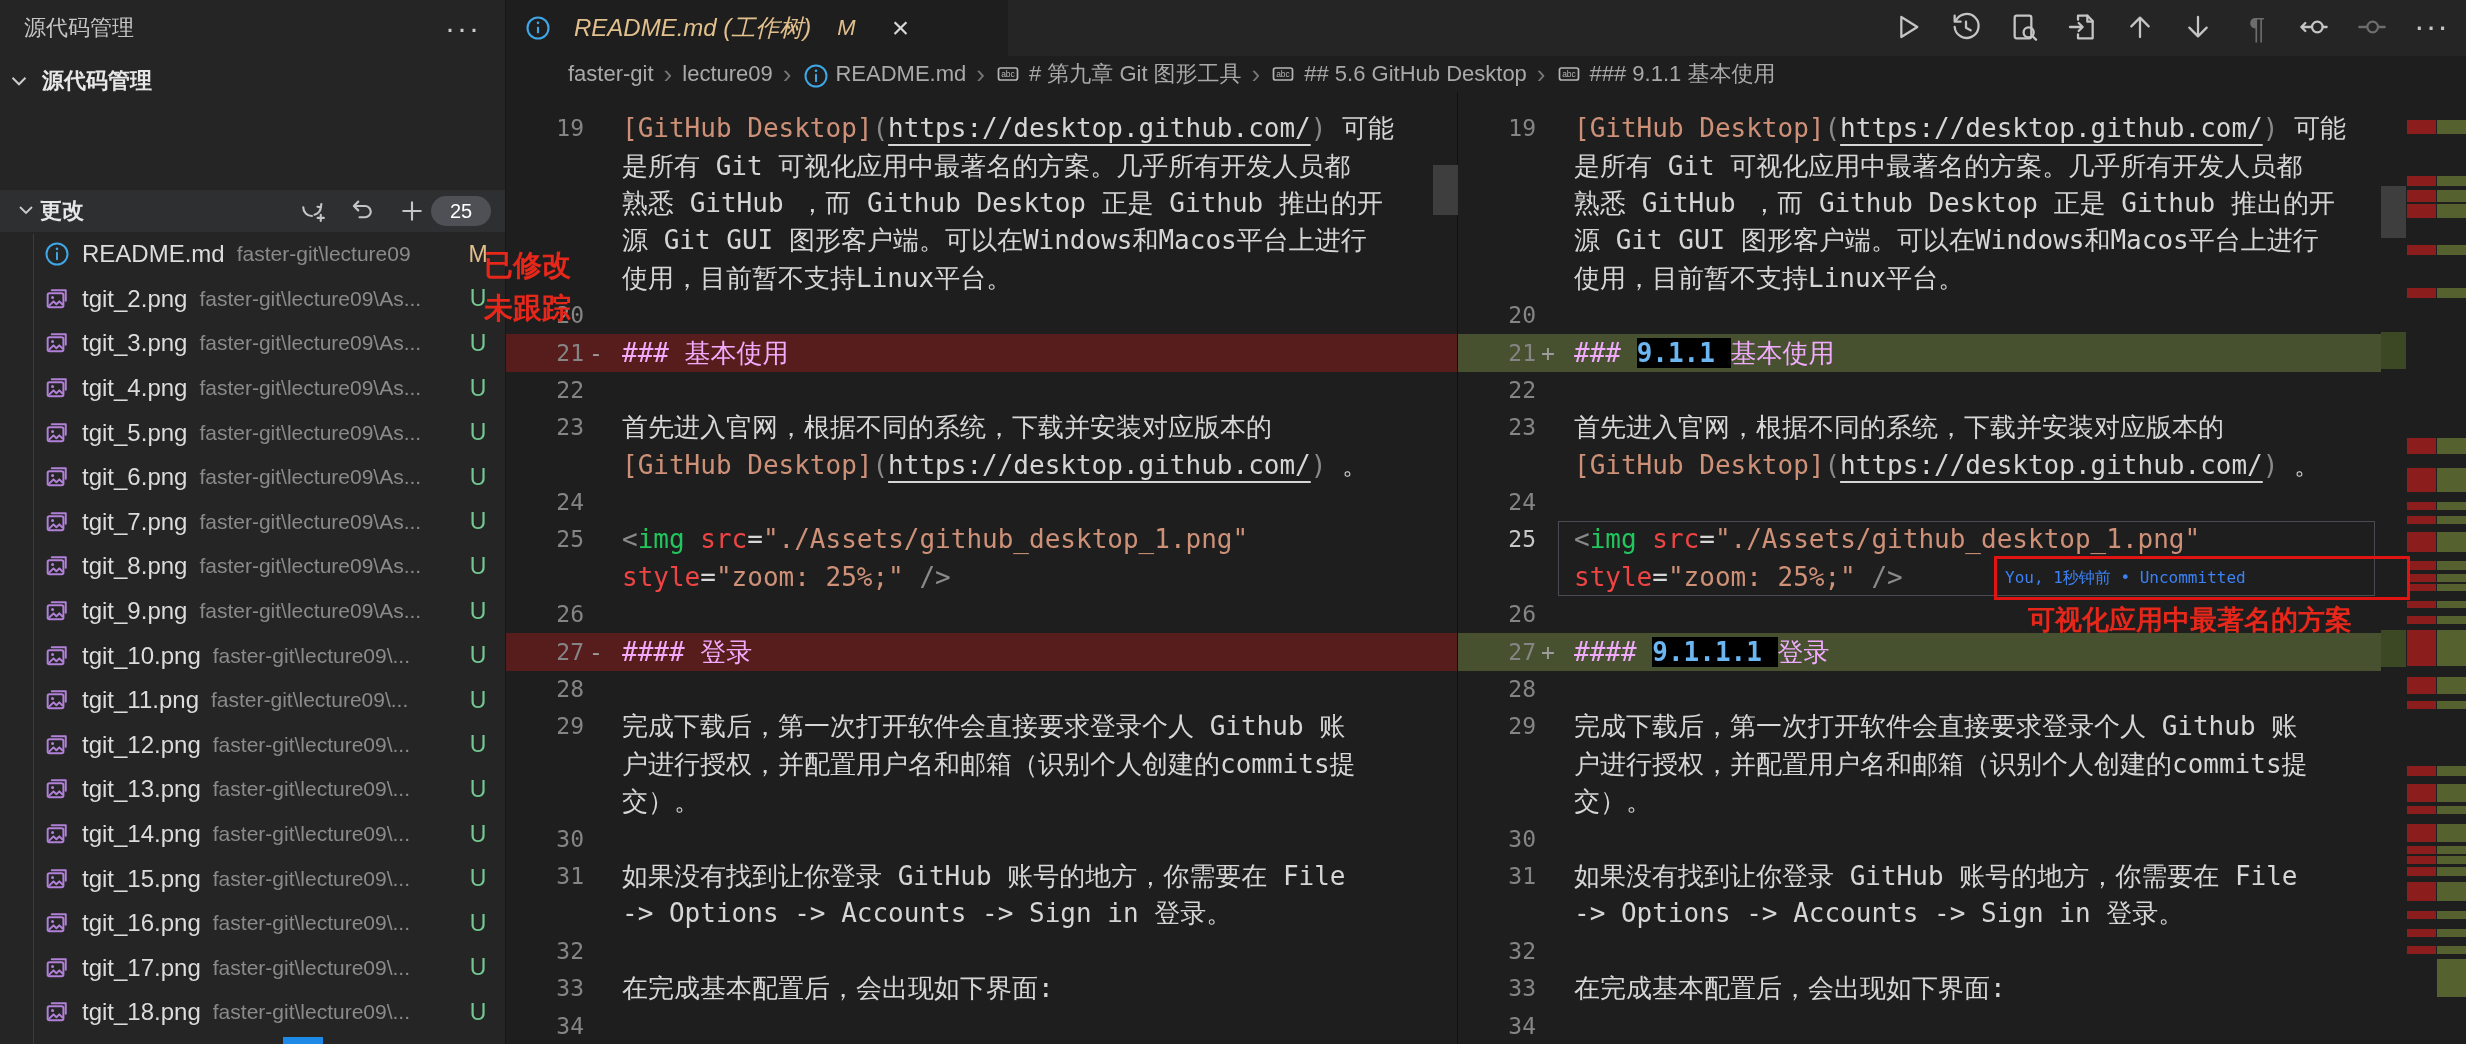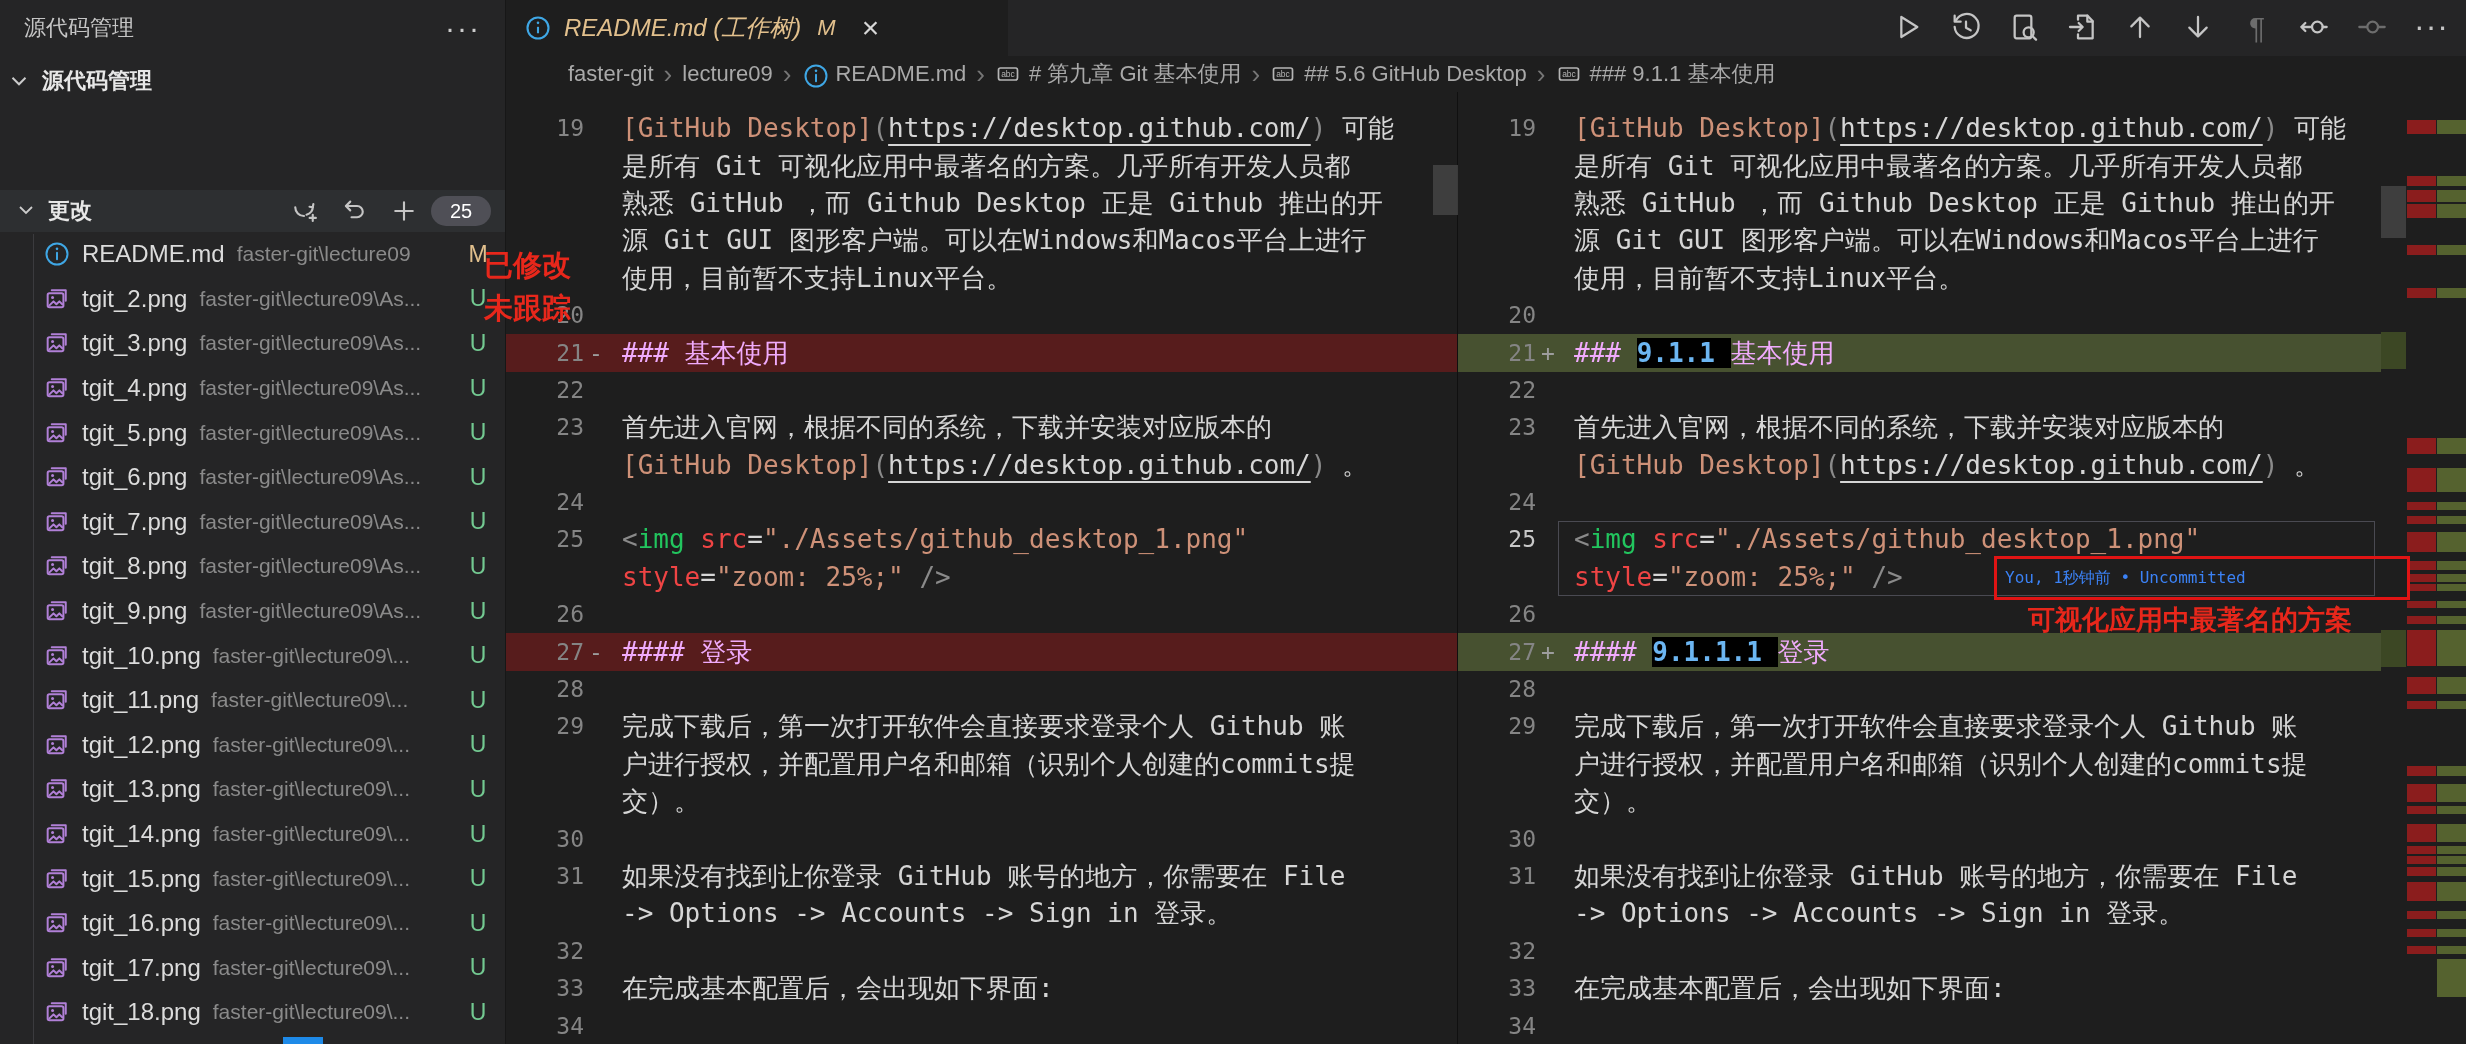--- a/index.html
+++ b/index.html
@@ -8,40 +8,40 @@
   .mono{font-family:"DejaVu Sans Mono","DejaVu Sans",monospace}
 
   
   .sidebar{position:absolute;left:0;top:0;width:505px;height:1044px;background:#252526;overflow:hidden}
   .side-title{height:56px;display:flex;align-items:center;padding:0 24px;color:#c5c5c5;font-size:22px}
   .side-title .more{margin-left:auto;font-size:30px;color:#cccccc;letter-spacing:2px;cursor:pointer}
   .side-section{height:50px;display:flex;align-items:center;gap:10px;padding:0 6px;color:#e7e7e7;font-size:22px;font-weight:bold}
   .chev{width:26px;height:26px;color:#cccccc;flex:0 0 auto}
   .commit-input{position:absolute;left:38px;top:120px;width:452px;height:58px;background:#3c3c3c;border-radius:5px;
       color:#9b9b9b;font-size:24px;line-height:58px;padding:0 16px;box-sizing:border-box;white-space:nowrap;overflow:hidden}
-  .changes-row{position:absolute;left:0;top:190px;width:505px;height:42px;background:#2d2f31;display:flex;align-items:center;padding:0 14px;box-sizing:border-box;gap:8px}
+  .changes-row{position:absolute;left:0;top:190px;width:505px;height:42px;background:#2d2f31;display:flex;align-items:center;padding:0 14px;box-sizing:border-box;}
   .changes-row .lbl{color:#e7e7e7;font-size:22px;font-weight:bold;margin-right:auto}
   .hdr-icons{display:flex;align-items:center;gap:20px;color:#c5c5c5}
   .hdr-icons .ic{width:30px;height:30px;cursor:pointer}
   .badge{min-width:44px;height:30px;border-radius:18px;background:#4f4f56;color:#fff;font-size:20px;
       display:flex;align-items:center;justify-content:center;padding:0 8px;margin-left:4px}
   .files{position:absolute;left:0;top:232px;right:0;bottom:0;overflow:hidden}
   .frow{height:44.6px;display:flex;align-items:center;padding-left:42px;cursor:pointer}
   .frow .fic{width:30px;height:28px;flex:0 0 auto;margin-right:10px}
   .frow .fname{color:#dcdcdc;font-size:24px;white-space:nowrap}
   .frow .fpath{color:#8a8a8a;font-size:21px;margin-left:12px;white-space:nowrap;overflow:hidden;flex:1}
   .frow .fstat{width:26px;text-align:center;font-size:23px;margin-right:14px;flex:0 0 auto}
   .st-m{color:#e2c08d}.st-u{color:#73c991}
   .indent-guide{position:absolute;left:33px;top:234px;bottom:0;width:1px;background:#3b3b3e}
   .blue-bar{position:absolute;left:283px;top:1037px;width:40px;height:7px;background:#1e8ae8}
 
   
   .editor{position:absolute;left:505px;top:0;right:0;bottom:0;background:#1e1e1e;border-left:1px solid #171717}
   .tabbar{height:56px;background:#252526;display:flex;align-items:stretch}
-  .tab{width:502px;background:#1e1e1e;display:flex;align-items:center;gap:12px;padding:0 18px;box-sizing:border-box;cursor:pointer}
+  .tab{width:502px;background:#1e1e1e;display:flex;align-items:center;gap:22px;padding:0 18px;box-sizing:border-box;cursor:pointer}
   .tab .ticon{width:28px;height:28px;color:#3fa7e5;flex:0 0 auto}
   .tab .tlabel{color:#e2c08d;font-size:24px;font-style:italic;white-space:nowrap}
   .tab .tbadge{color:#e2c08d;font-size:22px;font-style:italic;margin-left:4px}
   .tab .tclose{color:#d7d7d7;font-size:30px;margin-left:14px;cursor:pointer;line-height:1}
   .actions{margin-left:auto;display:flex;align-items:center;gap:24px;padding-right:18px;color:#c5c5c5}
   .actions .aic{width:34px;height:34px;cursor:pointer}
   .actions .dim{color:#6d6d6d}
   .crumbs{height:36px;display:flex;align-items:center;gap:10px;padding-left:62px;color:#a9a9a9;font-size:22px;white-space:nowrap}
   .crumb{display:flex;align-items:center;gap:8px;cursor:pointer}
   .crumb .cic{width:26px;height:24px;color:#3fa7e5}
@@ -418,21 +418,21 @@
             <circle cx="12" cy="7.6" r="1.1" fill="#3fa7e5" stroke="none"></circle>
           </svg></span>
         <span>README.md</span>
       </span>
       <span class="csep">›</span>
       <span class="crumb">
         <span class="cic abc"><svg viewBox="0 0 24 24" width="26" height="24" fill="none" stroke="currentColor" stroke-width="1.7" stroke-linecap="round" stroke-linejoin="round">
             <rect x="2.5" y="6" width="19" height="12" rx="2"></rect>
             <text x="12" y="15.4" text-anchor="middle" font-size="8.5" fill="currentColor" stroke="none" font-family="inherit">abc</text>
           </svg></span>
-        <span># 第九章 Git 基本使用</span>
+        <span># 第九章 Git 图形工具</span>
       </span>
       <span class="csep">›</span>
       <span class="crumb">
         <span class="cic abc"><svg viewBox="0 0 24 24" width="26" height="24" fill="none" stroke="currentColor" stroke-width="1.7" stroke-linecap="round" stroke-linejoin="round">
             <rect x="2.5" y="6" width="19" height="12" rx="2"></rect>
             <text x="12" y="15.4" text-anchor="middle" font-size="8.5" fill="currentColor" stroke="none" font-family="inherit">abc</text>
           </svg></span>
         <span>## 5.6 GitHub Desktop</span>
       </span>
       <span class="csep">›</span>

